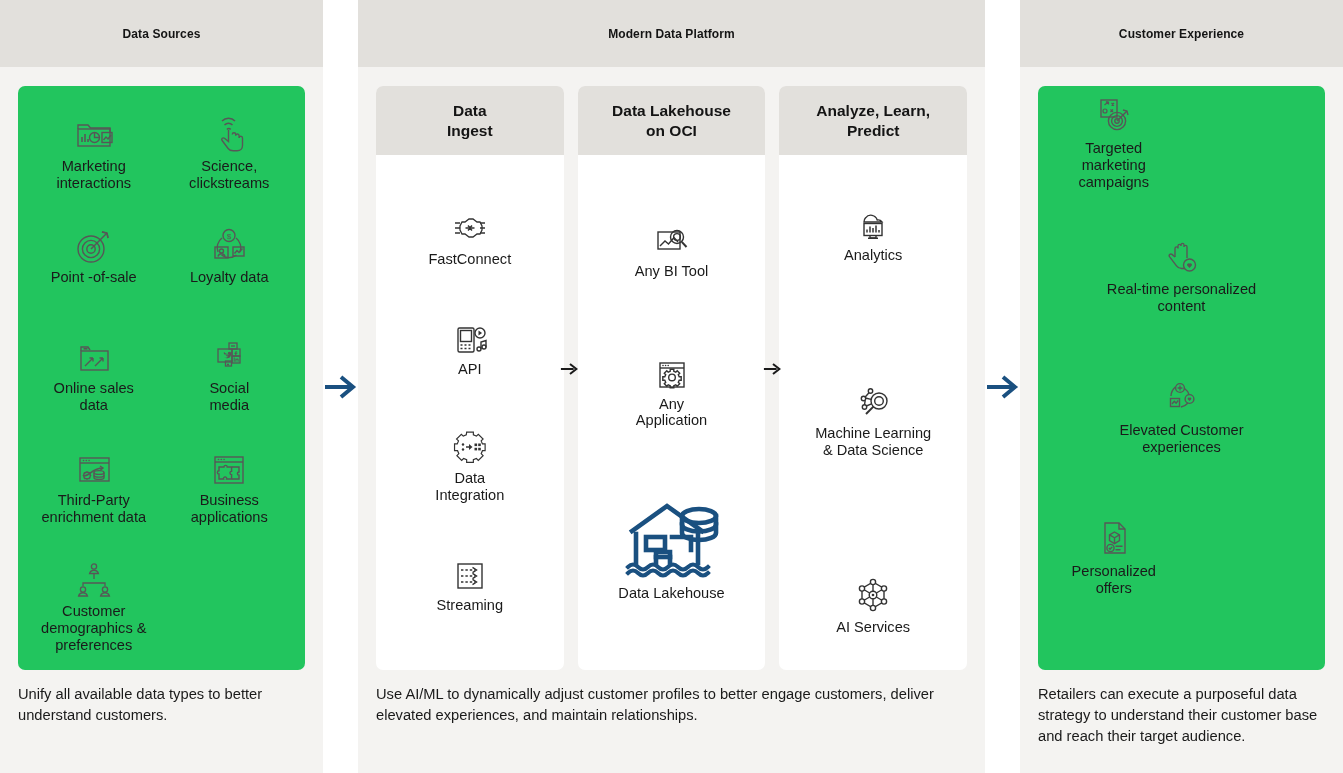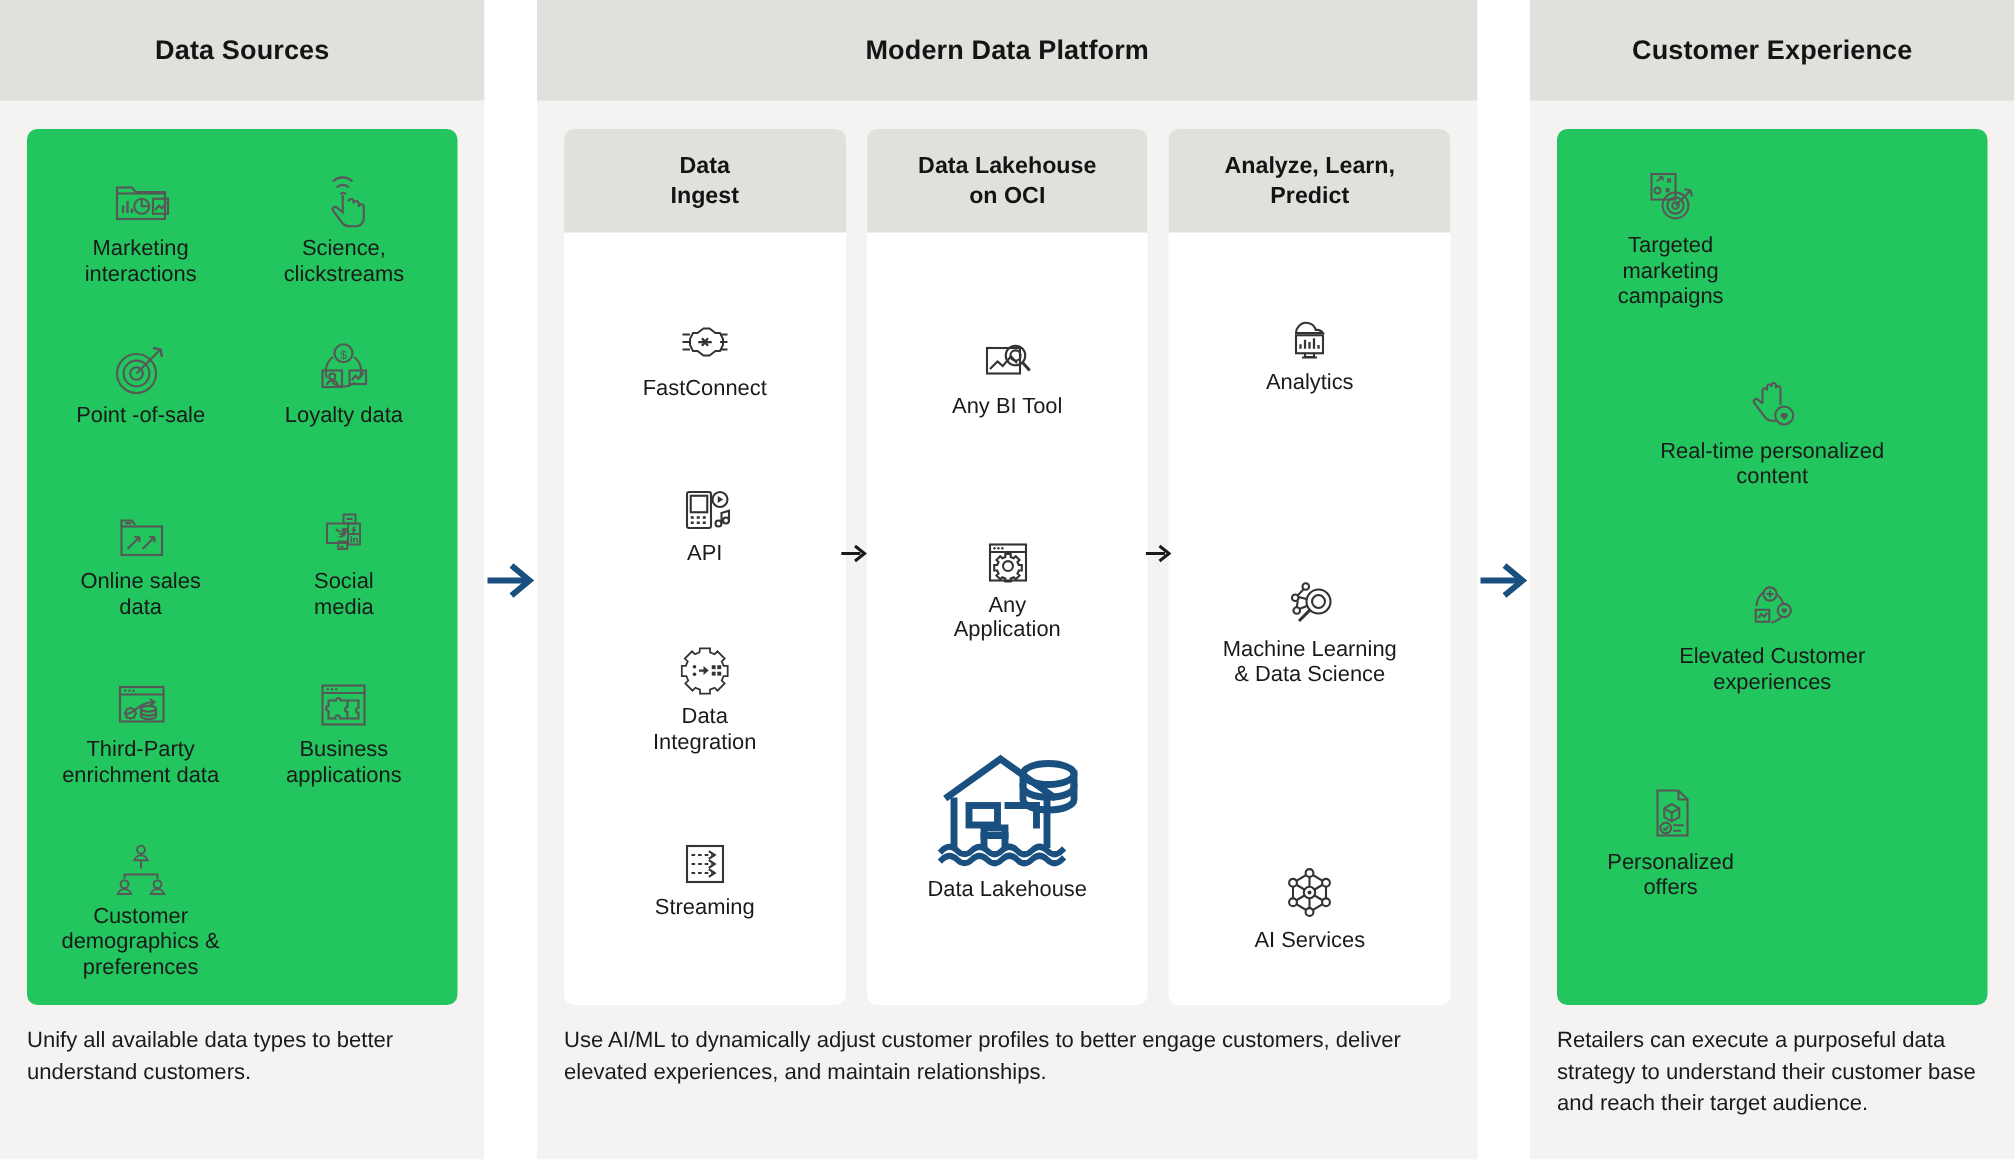--- a/index.html
+++ b/index.html
@@ -32,21 +32,21 @@
 
   .col-header {
     height: 67px;
     background: #e2e0dc;
     display: flex;
     align-items: center;
     justify-content: center;
     flex: 0 0 auto;
   }
   .col-header span {
-    font-size: 18px;
+    font-size: 12px;
     font-weight: bold;
     color: #141414;
     letter-spacing: .1px;
   }
 
   .col-body {
     flex: 1 1 auto;
     display: flex;
     flex-direction: column;
     padding: 19px 18px 0 18px;
@@ -140,21 +140,21 @@
     align-items: center;
     padding: 26px 6px 34px 6px;
   }
 
   
   .cx-body {
     width: 100%;
     height: 100%;
     display: flex;
     flex-direction: column;
-    padding: 22px 8px 14px 8px;
+    padding: 6px 8px 14px 8px;
   }
   .cx-row2 {
     display: grid;
     grid-template-columns: 1fr 1fr;
     flex: 1 1 0;
     align-items: start;
   }
   .cx-row1 {
     display: flex;
     justify-content: center;

